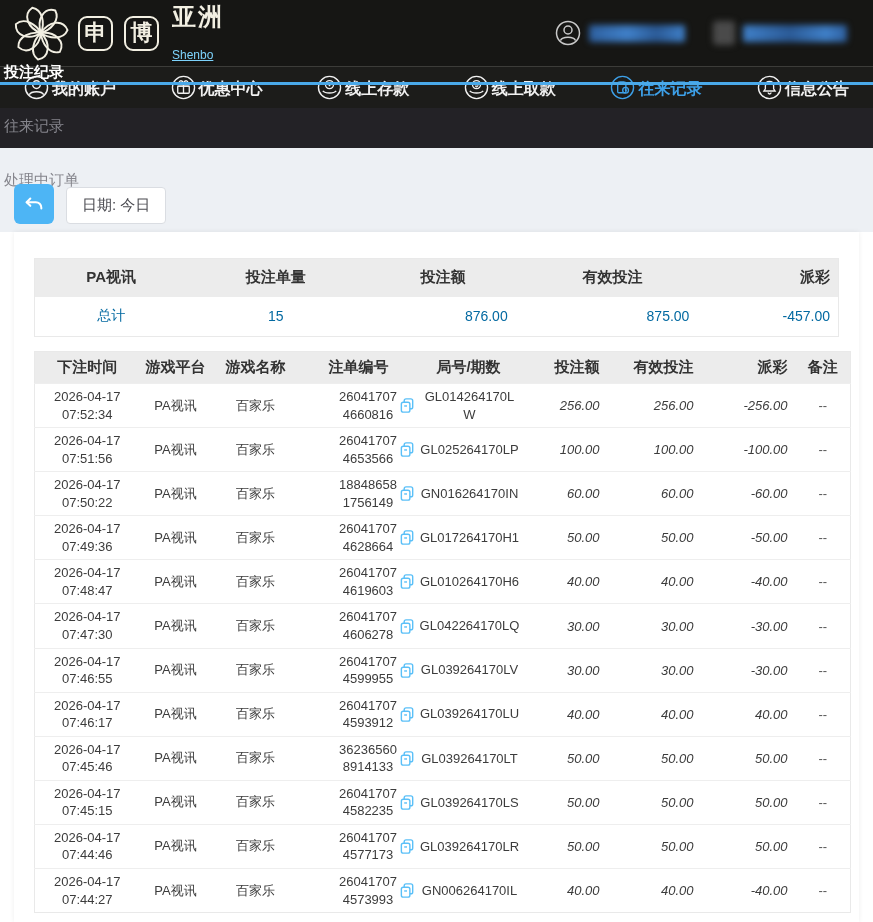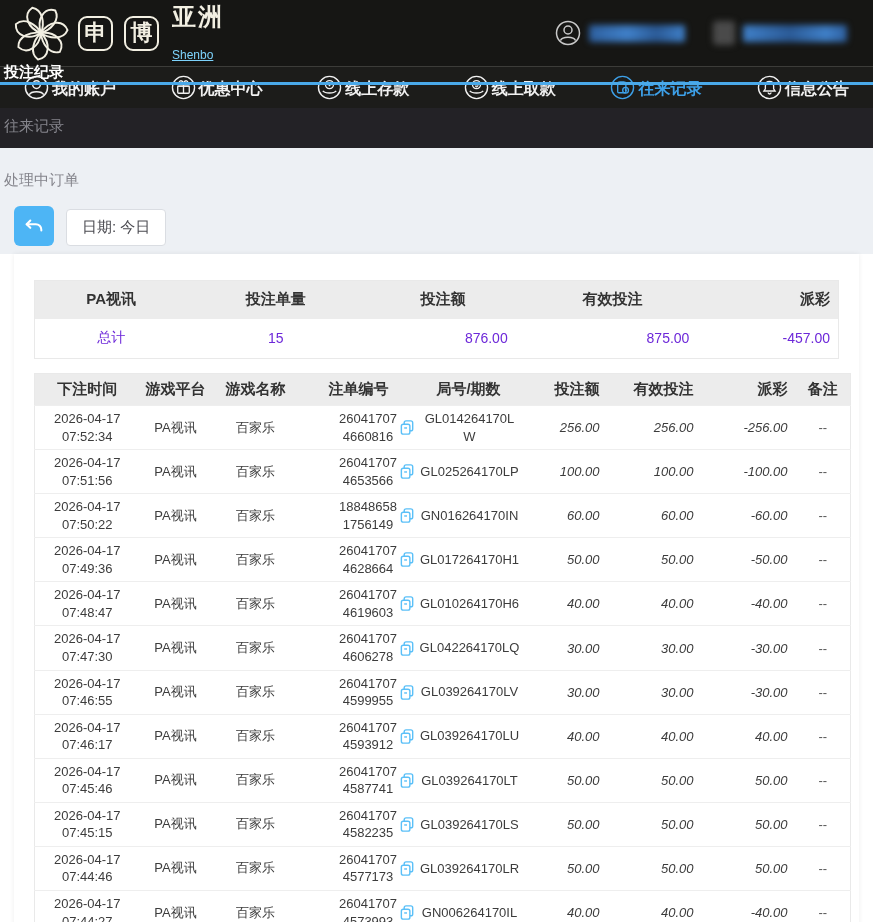--- a/index.html
+++ b/index.html
@@ -28,31 +28,31 @@
   .nav-item { display:flex; align-items:flex-end; gap:3px; color:#f1f1f1; font-size:16px; font-weight:700; cursor:pointer; }
   .nav-item svg { display:block; }
   .nav-item.active { color:#3da0e8; }
 
   
   .subnav { height:40px; background:#232226; display:flex; align-items:stretch; justify-content:center; gap:32px;flex-direction:column; }
   .tab { display:flex; align-items:center; font-size:15px; color:#85858c; cursor:pointer; padding:0 4px; border-bottom:3px solid transparent; }
   .tab.active { color:#fff; border-bottom-color:#4aa9e9; font-weight:600; }
 
   
-  .filterbar { height:106px; background:#edf0f4; display:flex; align-items:flex-end; gap:12px; padding:0 0 8px 14px; }
+  .filterbar { height:84px; background:#edf0f4; display:flex; align-items:flex-end; gap:12px; padding:0 0 8px 14px; }
   .back-btn { width:40px; height:40px; background:#4db5f5; border:none; border-radius:6px; display:flex; align-items:center; justify-content:center; cursor:pointer; }
   .date-chip { height:37px; background:#fff; border:1px solid #dadde2; border-radius:4px; display:flex; align-items:center; padding:0 15px; font-size:15px; color:#4a4a50; }
 
   
   .card { margin:0 14px; background:#fff; box-shadow:0 0 5px rgba(0,0,0,0.07); min-height:690px; padding:26px 20px 0 20px; }
 
   table { border-collapse:collapse; width:100%; table-layout:fixed; }
   .summary { border:1px solid #e9e9e9; }
   .summary th { background:#ececec; height:38px; font-size:15px; color:#333; font-weight:600; text-align:center; }
-  .summary td { height:40px; font-size:14px; color:#6d28d9; text-align:center; }
+  .summary td { height:40px; font-size:14px; color:#0369a1; text-align:center; }
   .summary th.r, .summary td.r { text-align:right; }
   .summary .pr14 { padding-right:14px; } .summary .pr6 { padding-right:8px; }
 
   .records { margin-top:14px; border:1px solid #e9e9e9; }
   .records th { background:#ececec; height:32px; font-size:15px; color:#333; font-weight:600; text-align:center; }
   .records th.r { text-align:right; }
   .records td { font-size:13px; color:#3c3c3c; text-align:center; padding:4px 2px; border-top:1px solid #eeeeee; }
   .records td.num { text-align:right; padding-right:8px;font-style:italic; }
   .records td.note { color:#555; }
   .dt { display:flex; flex-direction:column; line-height:1.35; }
@@ -451,21 +451,21 @@
     <td>
               <div class="dt">
                 <span>2026-04-17</span>
                 <span>07:45:46</span>
               </div>
             </td>
     <td>PA视讯</td>
     <td>百家乐</td>
     <td>
       <div class="order-wrap">
-        <span class="onum">260417074587741</span>
+        <span class="onum">362365608914133</span>
         <svg class="copy-ic" width="17" height="17" viewBox="0 0 18 18" fill="none" stroke="#5bc0f8" stroke-width="1.5">
           <rect x="5.5" y="2" width="9" height="10.5" rx="2"></rect>
                   <rect x="2.5" y="5.5" width="9" height="10.5" rx="2" fill="#fff"></rect>
                   <path d="M5.5 9.5h3"></path>
         </svg>
       </div>
     </td>
     <td><span class="rnum">GL039264170LT</span></td>
     <td class="num">50.00</td>
     <td class="num">50.00</td>

